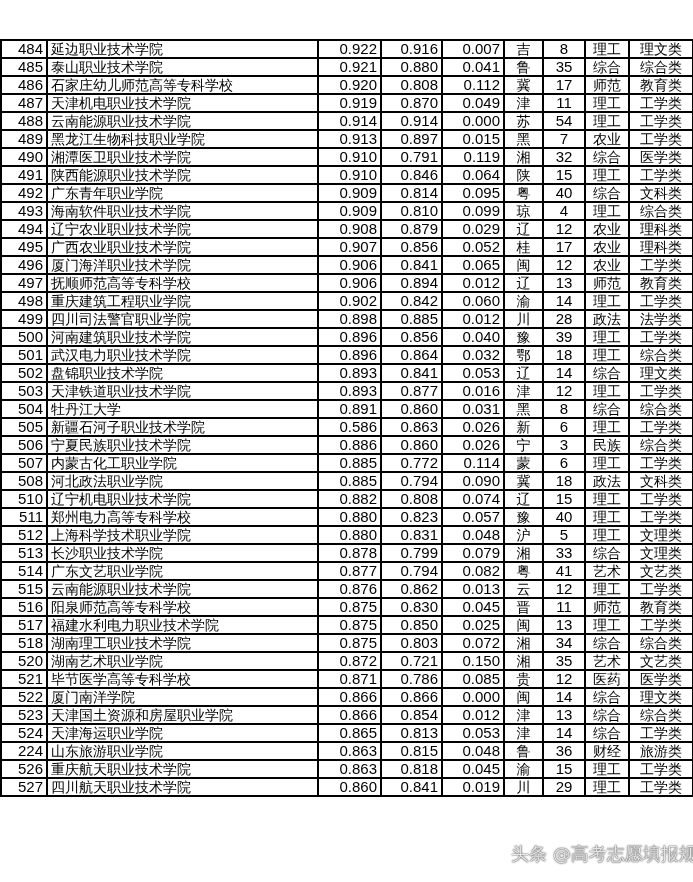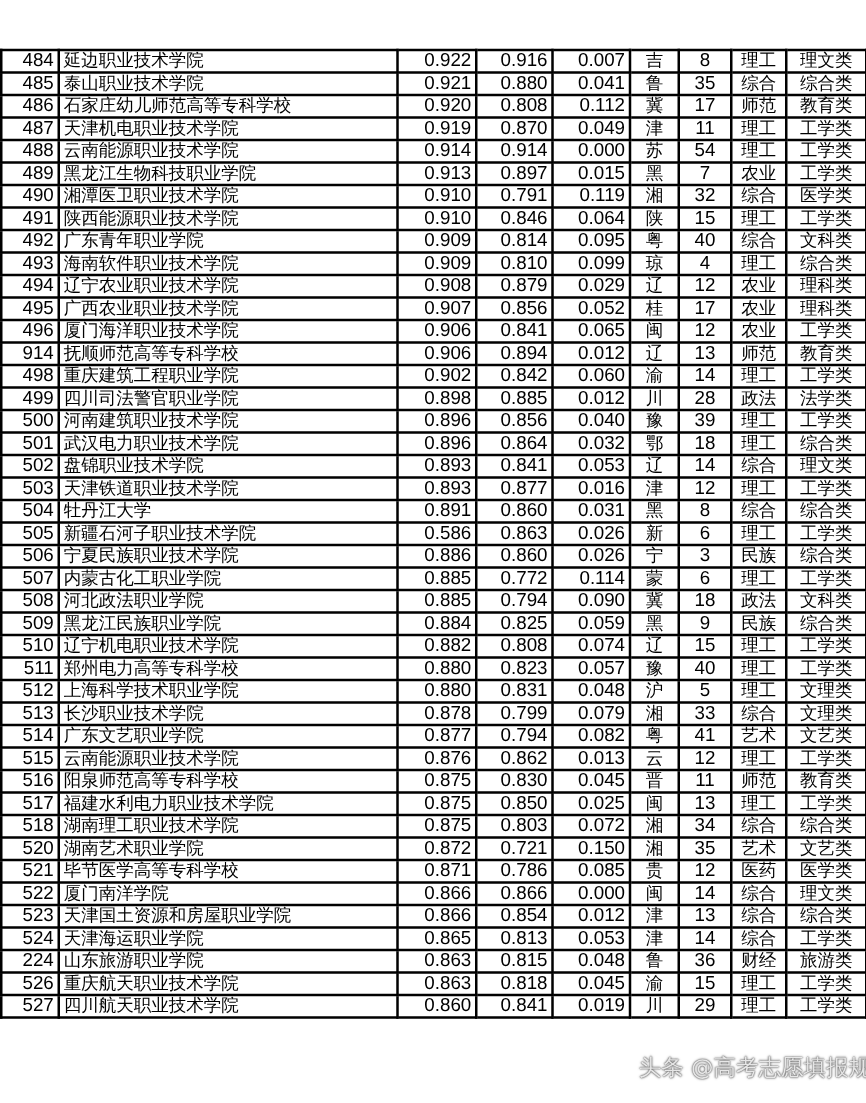--- a/index.html
+++ b/index.html
@@ -192,21 +192,21 @@
         <td class="name">厦门海洋职业技术学院</td>
         <td class="num">0.906</td>
         <td class="num">0.841</td>
         <td class="num">0.065</td>
         <td class="ctr cjk">闽</td>
         <td class="ctr">12</td>
         <td class="ctr cjk">农业</td>
         <td class="ctr cjk">工学类</td>
       </tr>
       <tr>
-        <td class="rank">914</td>
+        <td class="rank">497</td>
         <td class="name">抚顺师范高等专科学校</td>
         <td class="num">0.906</td>
         <td class="num">0.894</td>
         <td class="num">0.012</td>
         <td class="ctr cjk">辽</td>
         <td class="ctr">13</td>
         <td class="ctr cjk">师范</td>
         <td class="ctr cjk">教育类</td>
       </tr>
       <tr>
@@ -324,31 +324,20 @@
         <td class="name">河北政法职业学院</td>
         <td class="num">0.885</td>
         <td class="num">0.794</td>
         <td class="num">0.090</td>
         <td class="ctr cjk">冀</td>
         <td class="ctr">18</td>
         <td class="ctr cjk">政法</td>
         <td class="ctr cjk">文科类</td>
       </tr>
       <tr>
-        <td class="rank">509</td>
-        <td class="name">黑龙江民族职业学院</td>
-        <td class="num">0.884</td>
-        <td class="num">0.825</td>
-        <td class="num">0.059</td>
-        <td class="ctr cjk">黑</td>
-        <td class="ctr">9</td>
-        <td class="ctr cjk">民族</td>
-        <td class="ctr cjk">综合类</td>
-      </tr>
-      <tr>
         <td class="rank">510</td>
         <td class="name">辽宁机电职业技术学院</td>
         <td class="num">0.882</td>
         <td class="num">0.808</td>
         <td class="num">0.074</td>
         <td class="ctr cjk">辽</td>
         <td class="ctr">15</td>
         <td class="ctr cjk">理工</td>
         <td class="ctr cjk">工学类</td>
       </tr>

